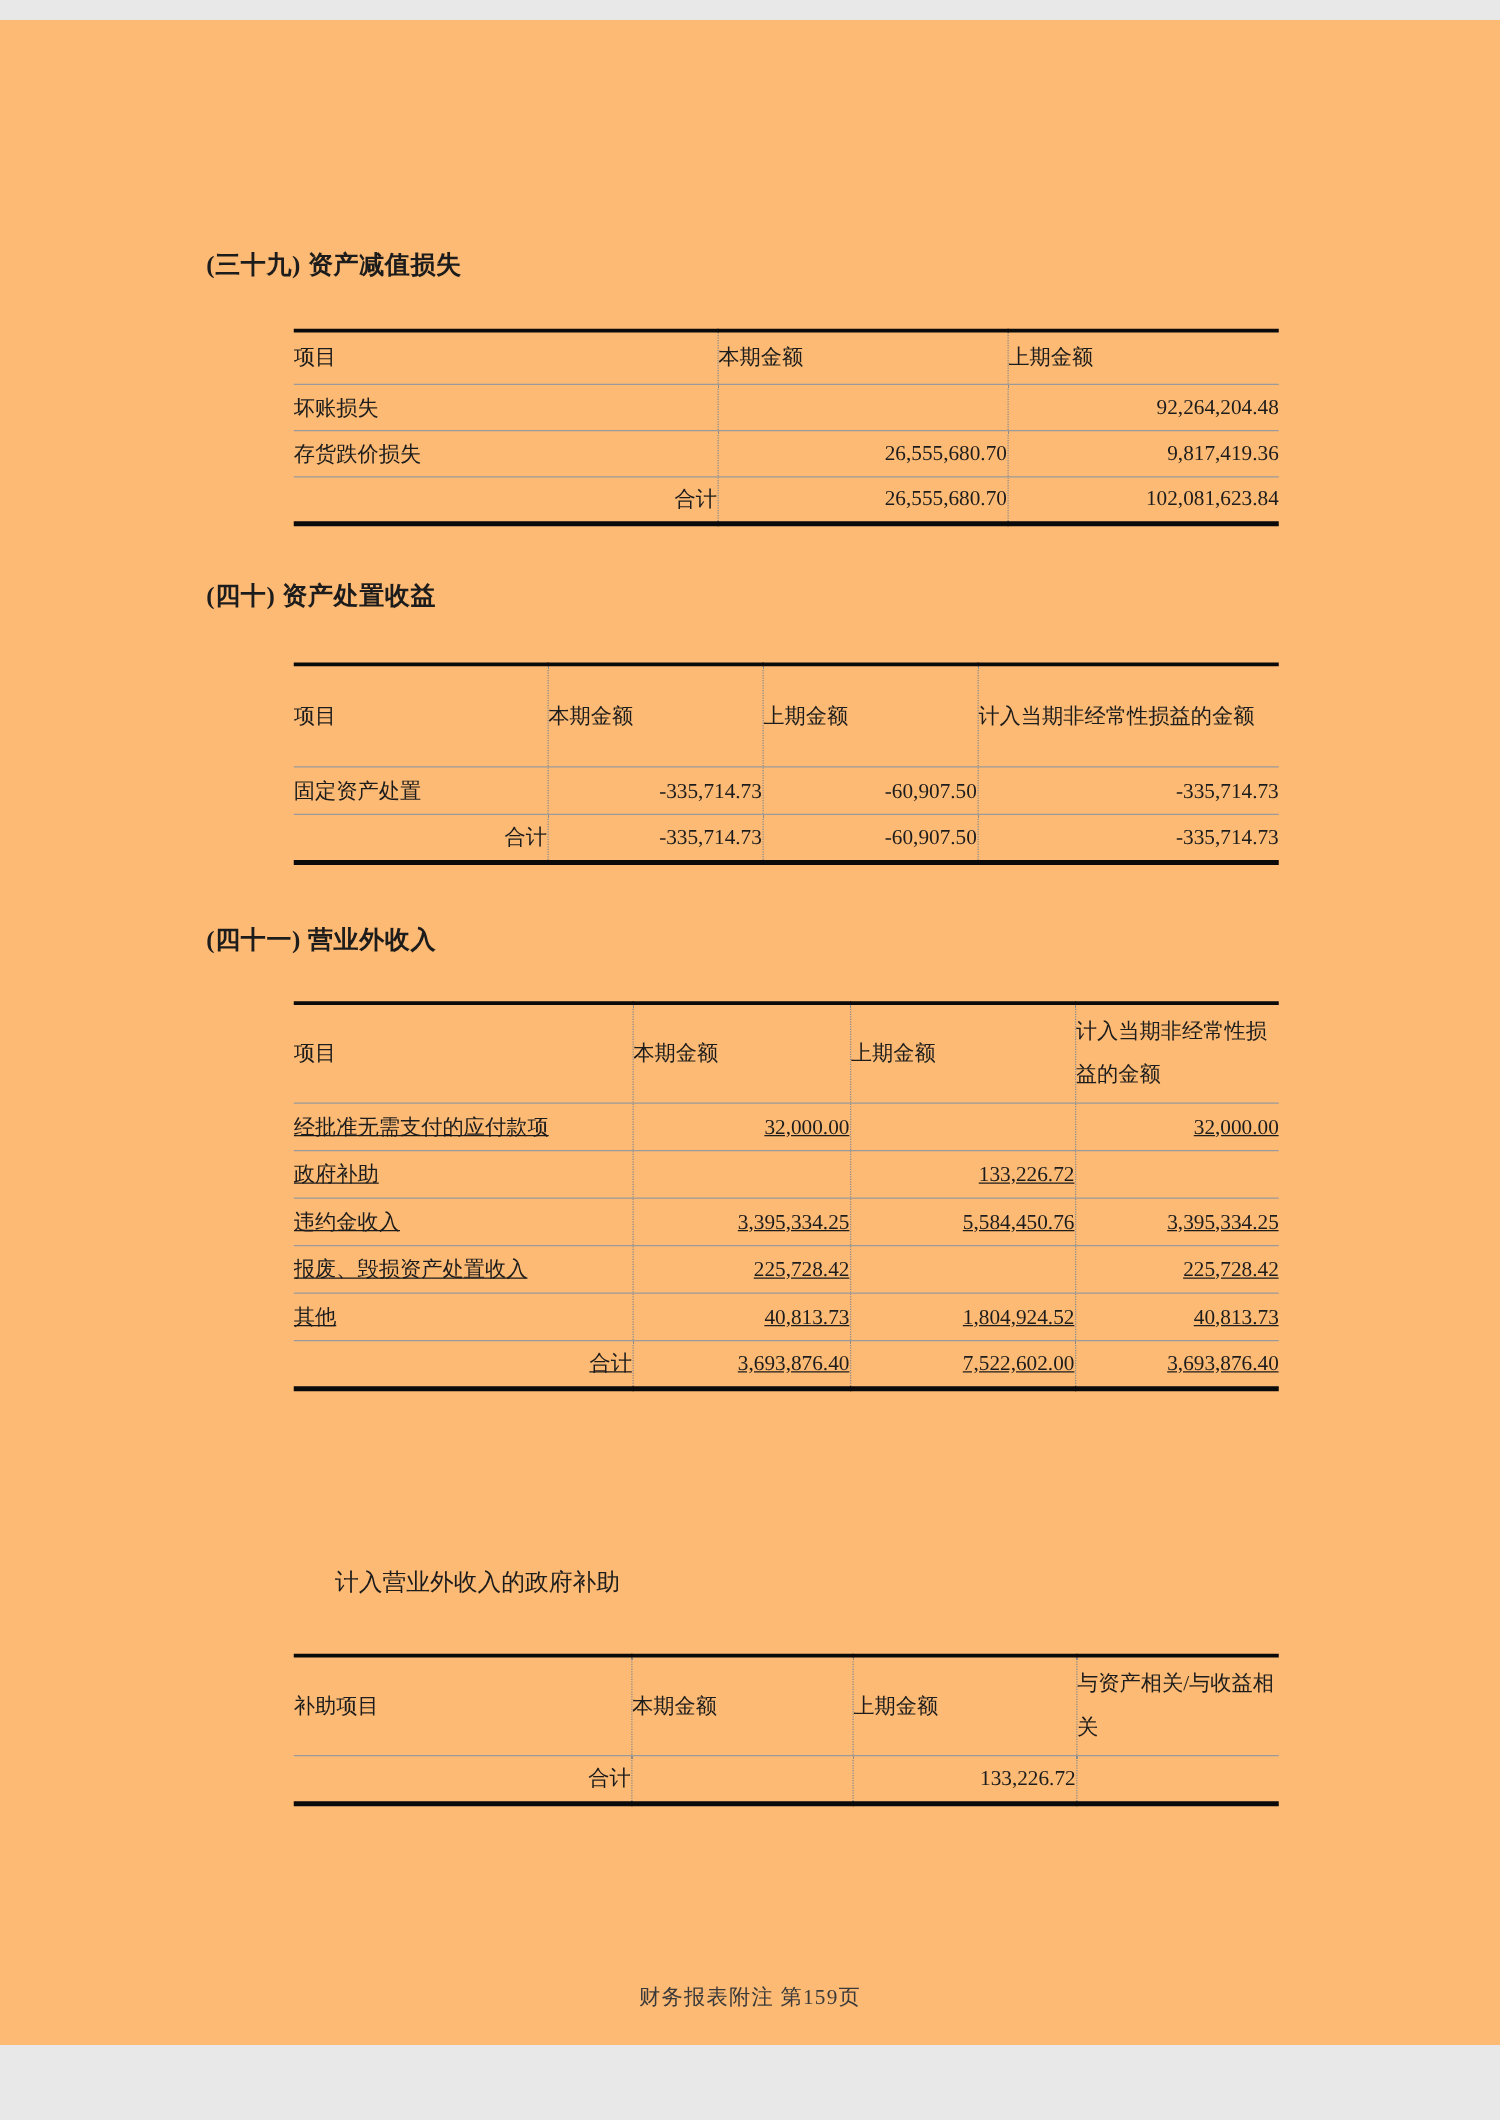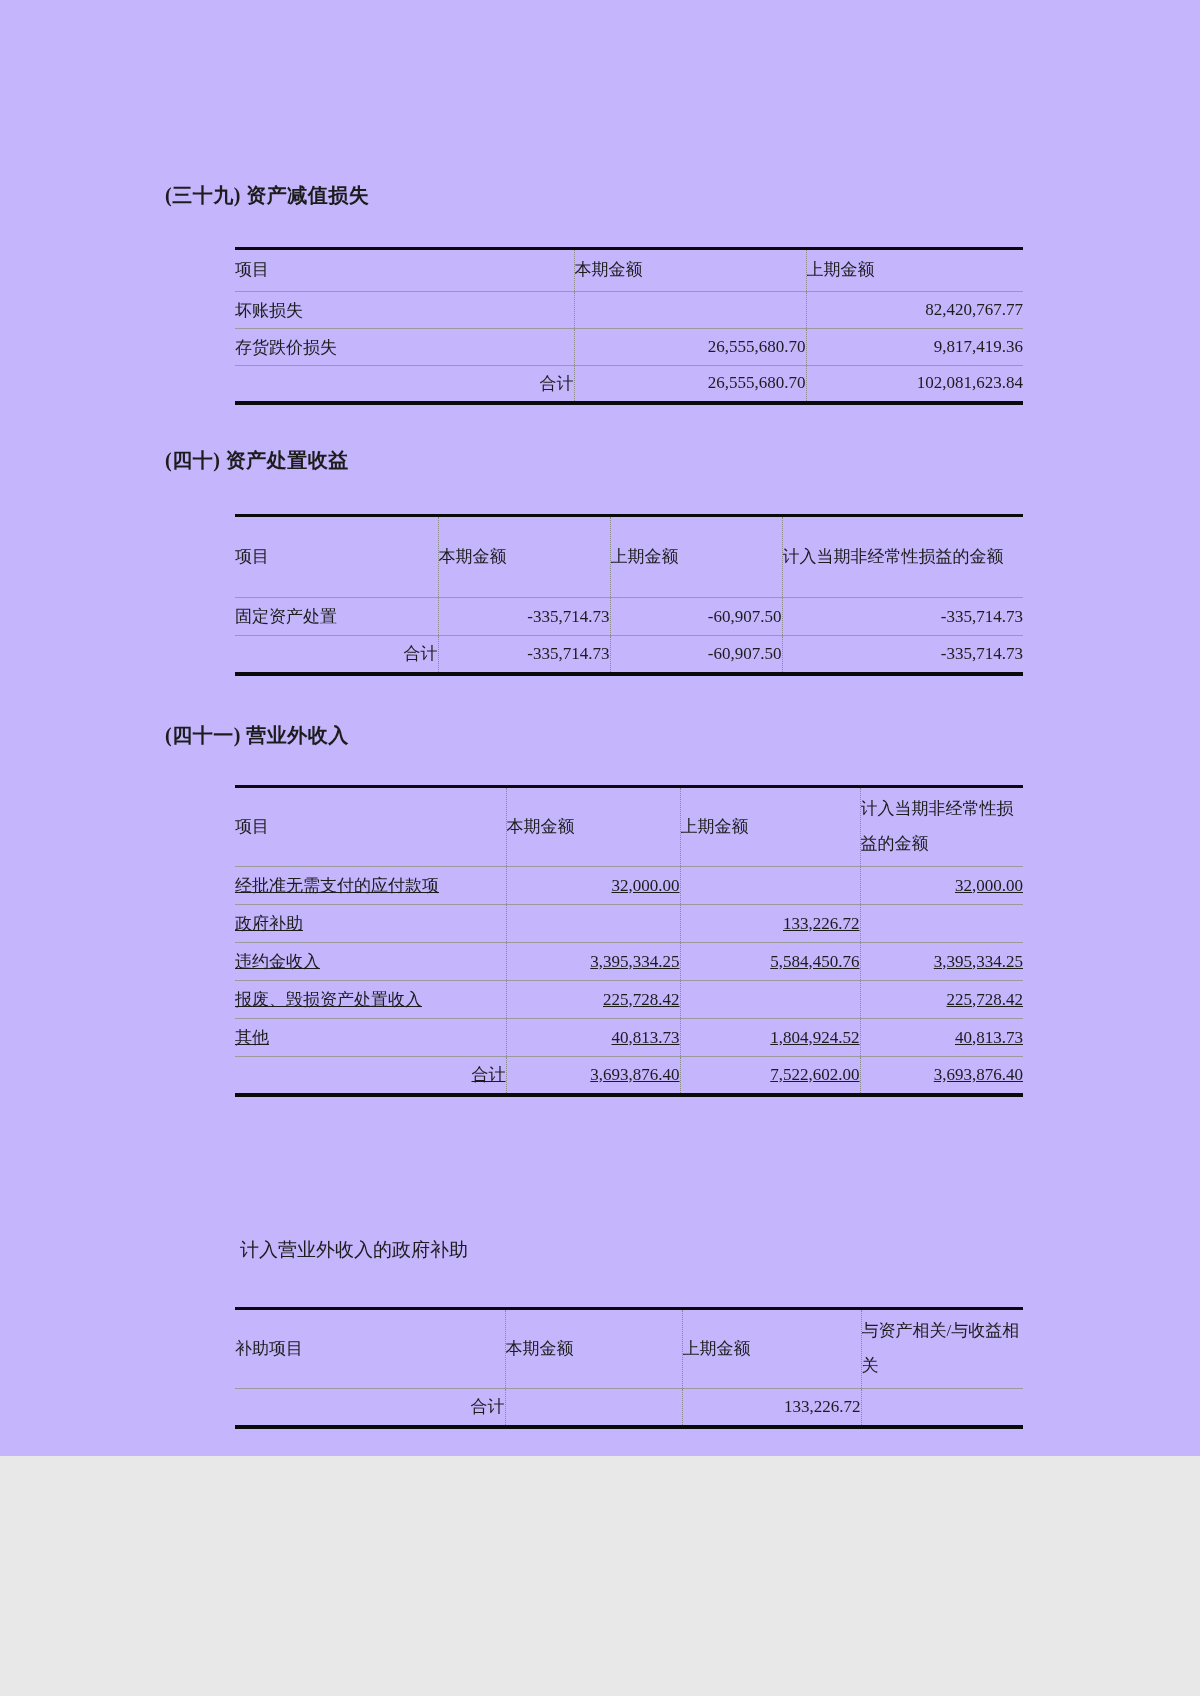--- a/index.html
+++ b/index.html
@@ -1,32 +1,32 @@
 <!DOCTYPE html>
 <html><head>
 <meta charset="utf-8">
 <style>
   html,body{margin:0;padding:0;background:#e8e8e8;}
   .page{
     position:relative;
-    width:1200px;height:1456px;
-    margin:0 auto;
-    background:#c4b5fd;
+    width:1200px;height:1620px;
+    margin:16px auto;
+    background:#fdba74;
     font-family:"Liberation Serif","DejaVu Serif",serif;
     color:#1c1c1c;
     overflow:hidden;
   }
   .sec-heading{
     position:absolute;left:165px;
     font-size:20px;font-weight:bold;
     letter-spacing:0.5px;
     white-space:nowrap;
   }
   .sub-heading{
-    position:absolute;left:240px;
+    position:absolute;left:268px;
     font-size:19px;font-weight:normal;
     white-space:nowrap;
   }
   table.fin{
     position:absolute;left:235px;
     width:788px;
     border-collapse:collapse;
     table-layout:fixed;
     border-top:3px solid #0a0a0a;
     border-bottom:4px solid #0a0a0a;
@@ -83,21 +83,21 @@
       <tr>
         <th>项目</th>
         <th>本期金额</th>
         <th>上期金额</th>
       </tr>
     </thead>
     <tbody>
       <tr>
         <td class="c-label">坏账损失</td>
         <td class="c-num"></td>
-        <td class="c-num">82,420,767.77</td>
+        <td class="c-num">92,264,204.48</td>
       </tr>
       <tr>
         <td class="c-label">存货跌价损失</td>
         <td class="c-num">26,555,680.70</td>
         <td class="c-num">9,817,419.36</td>
       </tr>
       <tr>
         <td class="c-total">合计</td>
         <td class="c-num">26,555,680.70</td>
         <td class="c-num">102,081,623.84</td>

